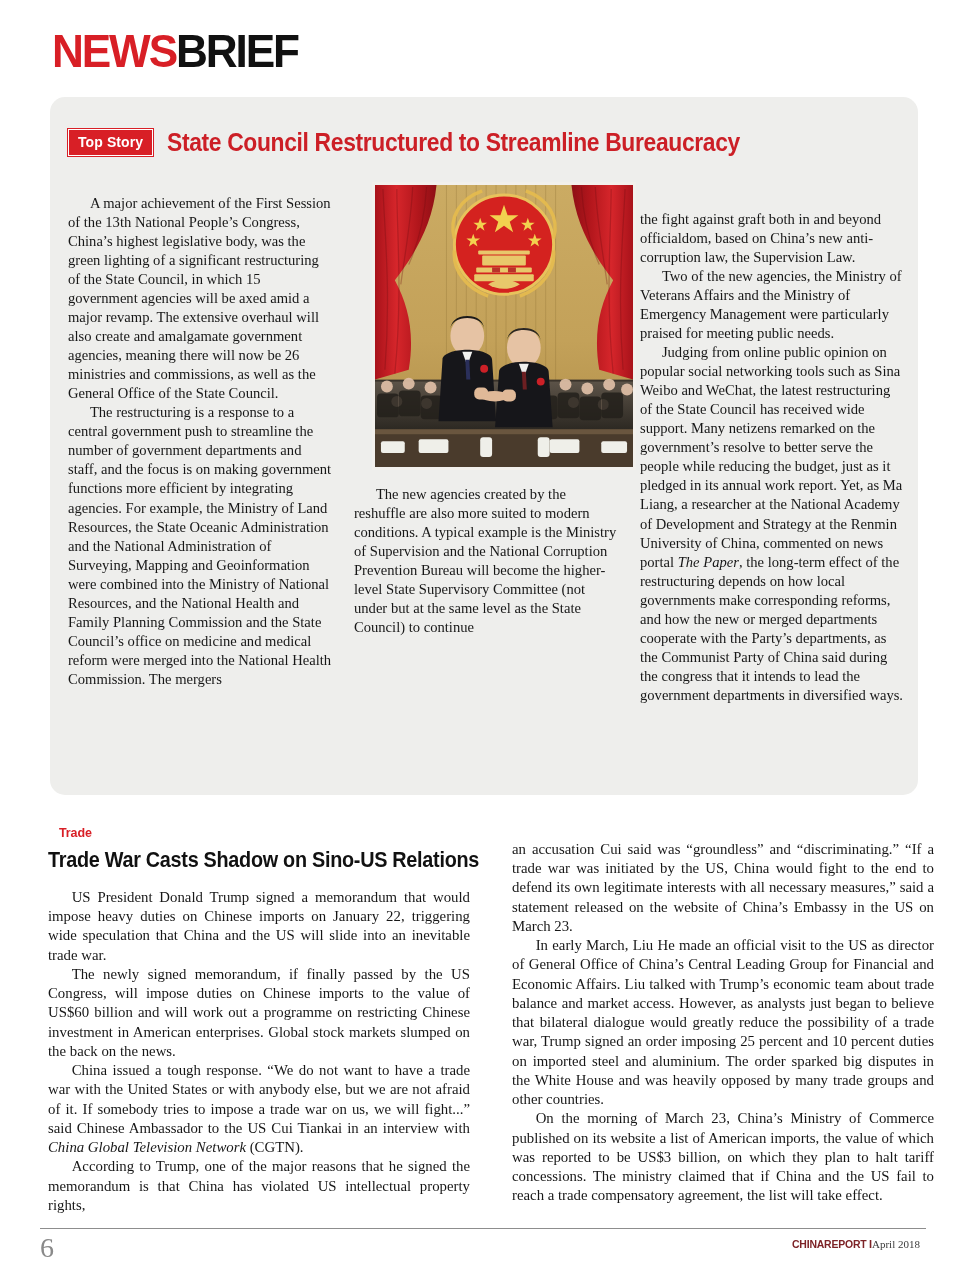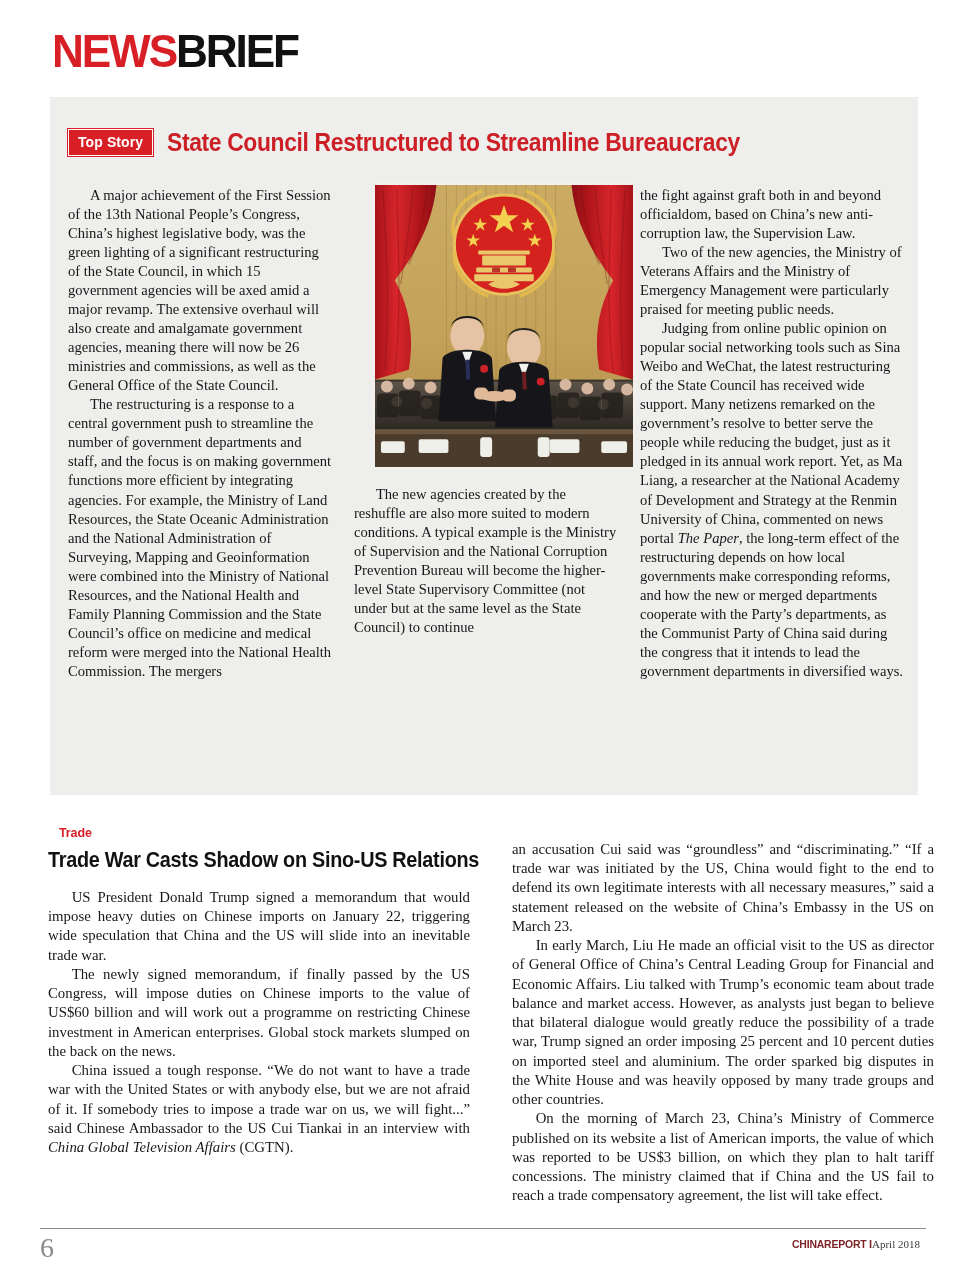--- a/index.html
+++ b/index.html
@@ -33,20 +33,21 @@
   .masthead .brief { color: #111111; }
 
   
   .top-panel {
     position: absolute;
     left: 50px;
     top: 97px;
     width: 868px;
     height: 698px;
     background: #eeeeec;
+    border-radius: 15px;
   }
 
   .badge-row {
     position: absolute;
     left: 18px;
     top: 32px;
     display: flex;
     align-items: center;
     gap: 14px;
     width: 840px;
@@ -79,33 +80,33 @@
   
   .top-body {
     position: absolute;
     left: 18px;
     top: 85px;
     width: 836px;
     height: 592px;
   }
   .col {
     position: absolute;
-    top: 4px;
+    top: 12px;
     width: 264px;
     font-family: "Liberation Serif", serif;
     font-size: 14.6px;
     line-height: 1.305;
     color: #171717;
     text-align: left;
   }
   .col.c1 { left: 0; }
   .col.c2 { left: 286px; top: 303px; width: 264px; }
   .col.c3 { left: 572px; }
   .col p { margin: 0; text-indent: 1.5em; }
-  .col p.noindent { text-indent: 0; }
+  .col p.noindent { text-indent: 0; margin-top: 16px; }
 
   
   .photo {
     position: absolute;
     left: 304px;
     top: 0px;
     width: 264px;
     height: 288px;
     background: #f2f0ec;
     padding: 3px;
@@ -404,21 +405,22 @@
   </div>
 </div>
 
 <div class="trade">
   <div class="kicker">Trade</div>
   <div class="trade-headline">Trade War Casts Shadow on Sino-US Relations</div>
 
   <div class="tcol left">
     <p>US President Donald Trump signed a memorandum that would impose heavy duties on Chinese imports on January 22, triggering wide speculation that China and the US will slide into an inevitable trade war.</p>
     <p>The newly signed memorandum, if finally passed by the US Congress, will impose duties on Chinese imports to the value of US$60 billion and will work out a programme on restricting Chinese investment in American enterprises. Global stock markets slumped on the back on the news.</p>
-    <p><span>China issued a tough response. “We do not want to have a trade war with the United States or with anybody else, but we are not afraid of it. If somebody tries to impose a trade war on us, we will fight...” said Chinese Ambassador to the US Cui Tiankai in an interview with </span><i class="title">China Global Television Affairs</i><span> (CGTN).</span></p>
+    <p><span>China issued a tough response. “We do not want to have a trade war with the United States or with anybody else, but we are not afraid of it. If somebody tries to impose a trade war on us, we will fight...” said Chinese Ambassador to the US Cui Tiankai in an interview with </span><i class="title">China Global Television Network</i><span> (CGTN).</span></p>
+    <p>According to Trump, one of the major reasons that he signed the memorandum is that China has violated US intellectual property rights,</p>
   </div>
 
   <div class="tcol right">
     <p class="noindent">an accusation Cui said was “groundless” and “discriminating.” “If a trade war was initiated by the US, China would fight to the end to defend its own legitimate interests with all necessary measures,” said a statement released on the website of China’s Embassy in the US on March 23.</p>
     <p>In early March, Liu He made an official visit to the US as director of General Office of China’s Central Leading Group for Financial and Economic Affairs. Liu talked with Trump’s economic team about trade balance and market access. However, as analysts just began to believe that bilateral dialogue would greatly reduce the possibility of a trade war, Trump signed an order imposing 25 percent and 10 percent duties on imported steel and aluminium. The order sparked big disputes in the White House and was heavily opposed by many trade groups and other countries.</p>
     <p>On the morning of March 23, China’s Ministry of Commerce published on its website a list of American imports, the value of which was reported to be US$3 billion, on which they plan to halt tariff concessions. The ministry claimed that if China and the US fail to reach a trade compensatory agreement, the list will take effect.</p>
   </div>
 </div>
 
 <div class="footer-rule"></div>

